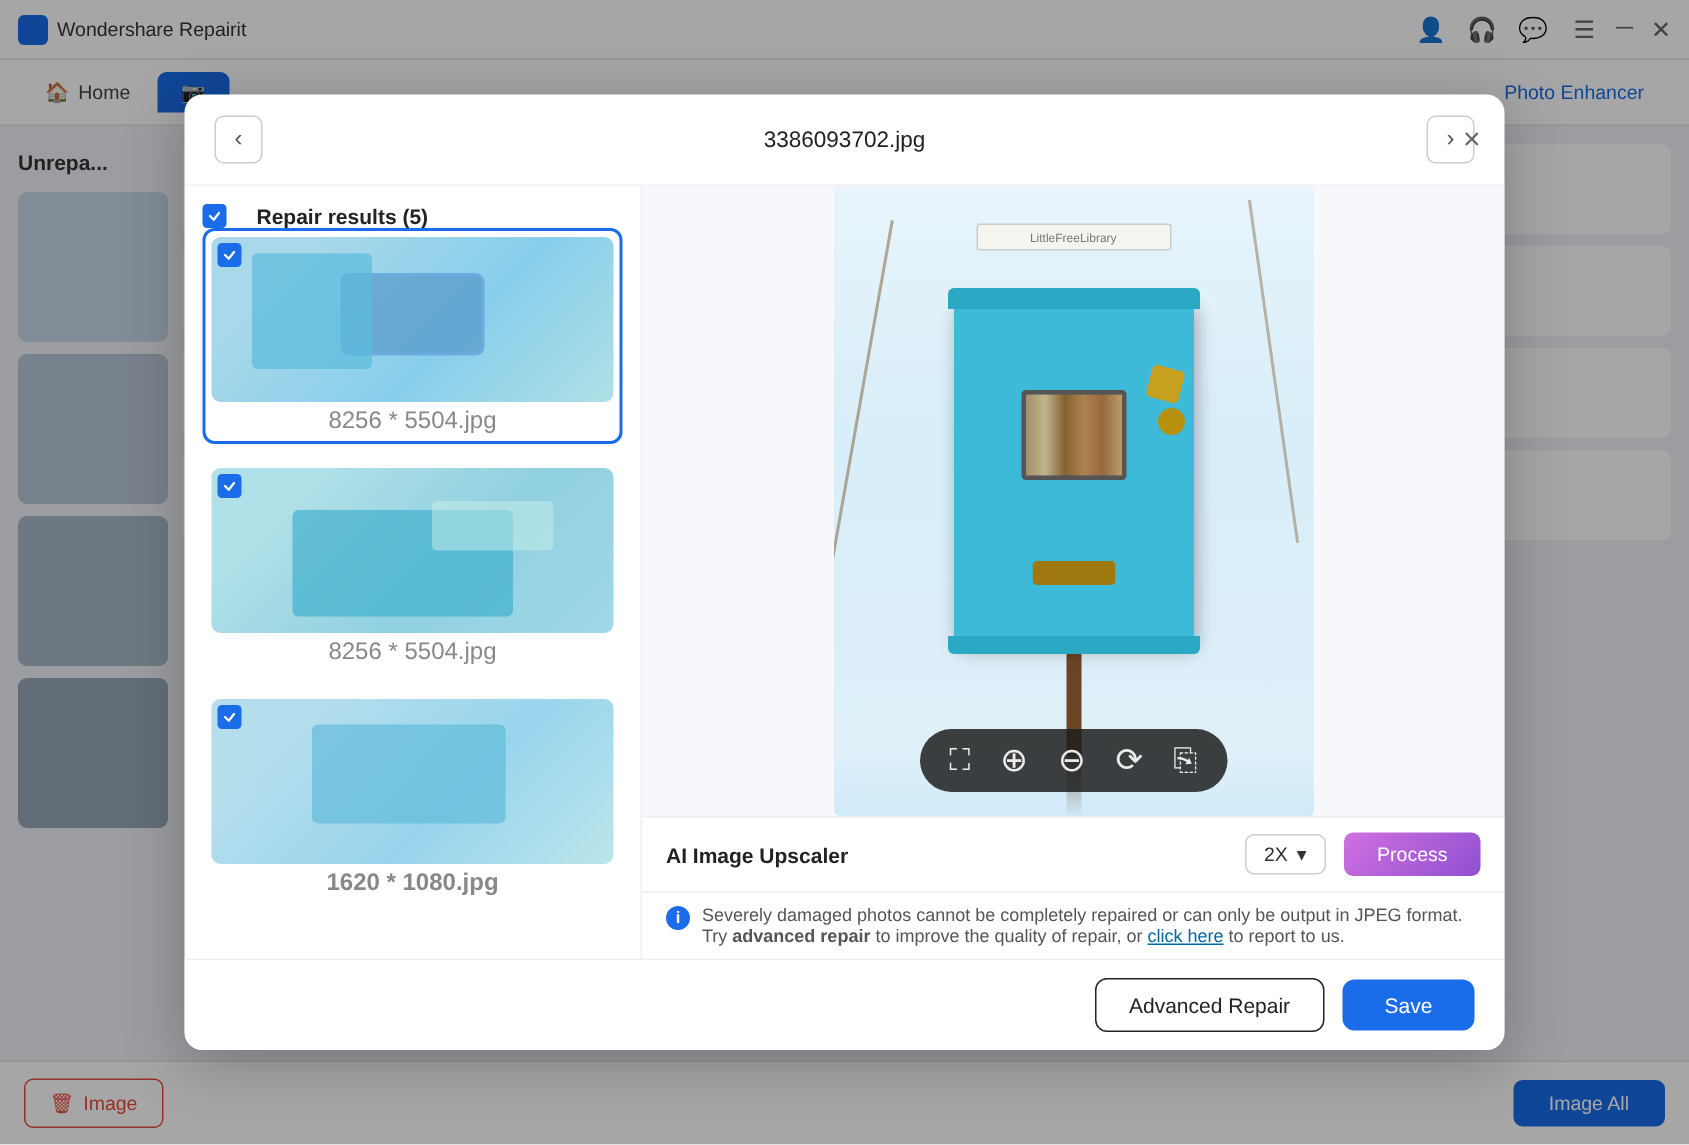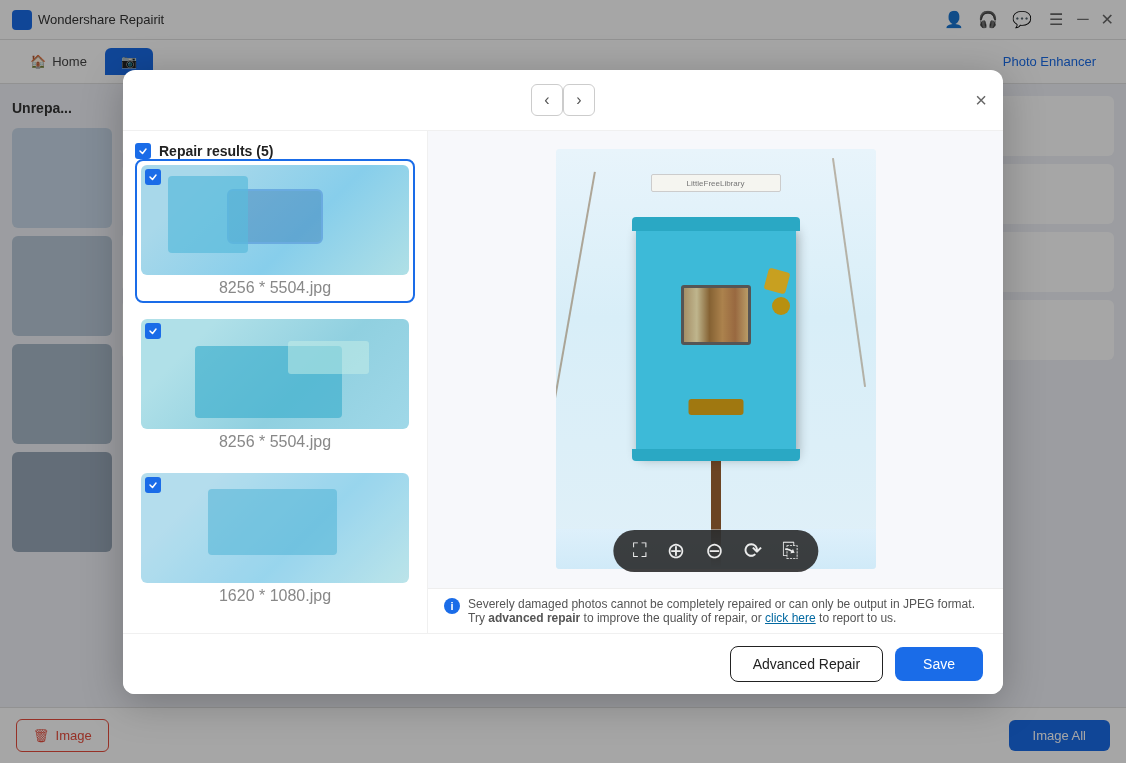--- a/index.html
+++ b/index.html
@@ -196,21 +196,21 @@
       width: 305px;
       border-right: 1px solid #f0f0f0;
       padding: 12px;
       overflow-y: auto;
       flex-shrink: 0;
     }
 
     .repair-results-header {
       display: flex;
       align-items: center;
-      gap: 8px;
+      gap: 20px;
       margin-bottom: 0;
     }
 
     .checkbox-blue {
       width: 16px; height: 16px;
       background: #1a6ce8;
       border-radius: 3px;
       display: flex; align-items: center; justify-content: center;
       flex-shrink: 0;
     }
@@ -517,20 +517,21 @@
     </button>
   </div>
 
   <div class="modal-overlay">
     <div class="modal">
 
       <div class="modal-header">
         <button class="modal-nav-btn">
           <span>‹</span>
         </button>
+        <span class="modal-title">3386093702.jpg</span>
         <button class="modal-nav-btn">
           <span>›</span>
         </button>
         <span class="modal-close">×</span>
       </div>
 
       <div class="modal-body">
 
         <div class="modal-left">
 
@@ -567,21 +568,21 @@
             </div>
             <div class="thumb-img-mockup" style="background: linear-gradient(135deg, #b0e0e8 20%, #90d0e0 60%, #a0d8e8 100%);">
               <div style="position:absolute; bottom:10%; left:20%; width:55%; height:65%; background:#3aadcc; border-radius:4px; opacity:0.65;"></div>
               <div style="position:absolute; top:20%; right:15%; width:30%; height:30%; background:#c8f0e8; border-radius:3px; opacity:0.5;"></div>
             </div>
             <div class="thumb-card-label">
               <span>8256 * 5504.jpg</span>
             </div>
           </div>
 
-          <div class="thumb-card" style="border-color: transparent;">
+          <div class="thumb-card" style="border-color: transparent; font-weight: bold;">
             <div class="thumb-check">
               <svg viewBox="0 0 10 10" fill="none" xmlns="http://www.w3.org/2000/svg">
                 <path d="M2 5L4.5 7.5L8 3" stroke="white" stroke-width="1.5" stroke-linecap="round" stroke-linejoin="round"></path>
               </svg>
             </div>
             <div class="thumb-img-mockup" style="background: linear-gradient(135deg, #a8d8ea 20%, #87ceeb 60%, #b0e0e6 100%); opacity:0.85;">
               <div style="position:absolute; top:15%; left:25%; width:48%; height:60%; background:#3aaad0; border-radius:4px; opacity:0.6;"></div>
             </div>
             <div class="thumb-card-label">
               <span>1620 * 1080.jpg</span>
@@ -628,20 +629,28 @@
 
             <div class="preview-toolbar">
               <span class="toolbar-icon" style="font-size:20px;">⛶</span>
               <span class="toolbar-icon" style="font-size:22px;">⊕</span>
               <span class="toolbar-icon" style="font-size:22px;">⊖</span>
               <span class="toolbar-icon" style="font-size:22px;">⟳</span>
               <span class="toolbar-icon" style="font-size:20px;">⎘</span>
             </div>
           </div>
 
+          <div class="ai-bar">
+            <span class="ai-bar-label">AI Image Upscaler</span>
+            <div class="ai-select">
+              <span>2X</span>
+              <span>▾</span>
+            </div>
+            <button class="ai-process-btn">Process</button>
+          </div>
 
           <div class="warning-bar">
             <div class="warning-icon">i</div>
             <span class="warning-text">
               <span>Severely damaged photos cannot be completely repaired or can only be output in JPEG format. Try </span><b>advanced repair</b><span> to improve the quality of repair, or </span><a class="warning-link">click here</a><span> to report to us.</span>
             </span>
           </div>
 
         </div>
       </div>

